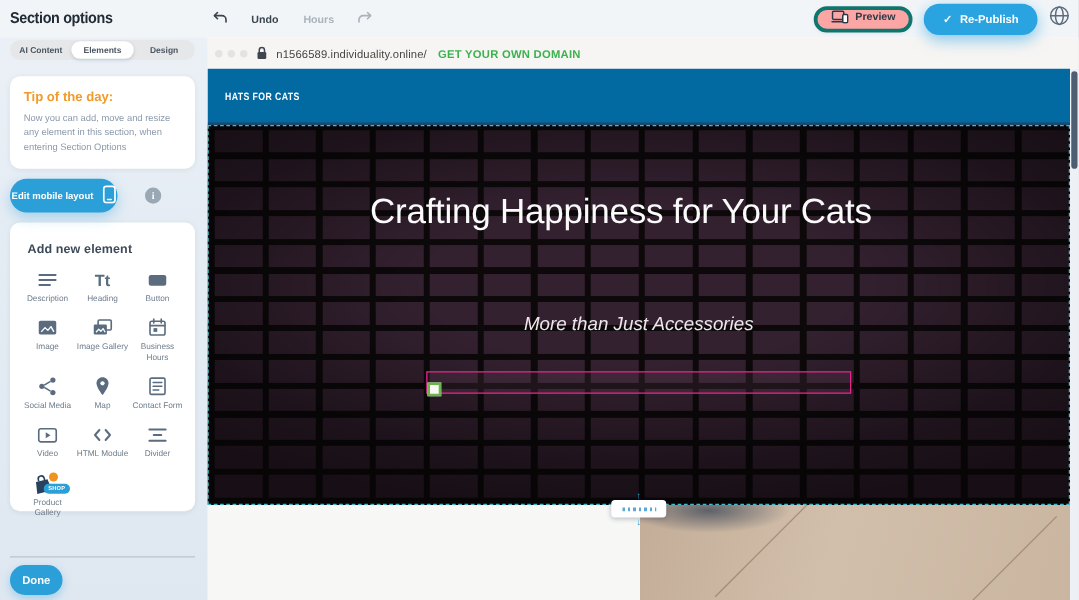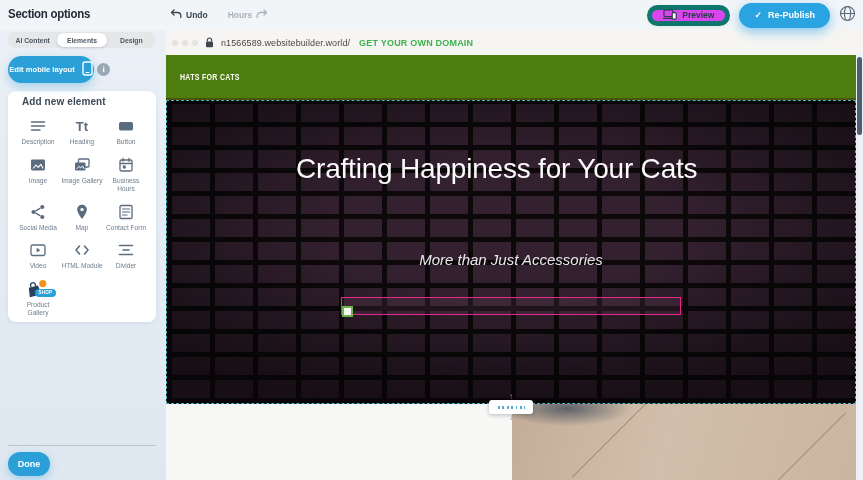--- a/index.html
+++ b/index.html
@@ -4,61 +4,61 @@
 <style>
   * { margin:0; padding:0; box-sizing:border-box; }
   html,body { width:863px; height:480px; overflow:hidden; }
   body { font-family:"Liberation Sans", sans-serif; background:#f2f5f8; }
   .stage { position:relative; width:863px; height:480px; background:#f2f5f8; overflow:hidden; }
 
   
   .topbar { position:absolute; left:0; top:0; width:863px; height:30px; background:#f2f5f8; z-index:30;text-decoration:underline; }
   .tb-title { position:absolute; left:8px; top:7px; font-size:12.5px; font-weight:bold; color:#222c36; letter-spacing:-0.3px; transform:scaleX(0.92); transform-origin:left; }
   .undo-group { position:absolute; left:170px; top:0; height:30px; display:flex; align-items:center; gap:6px; }
-  .ug-btn { display:flex; align-items:center; gap:4px; font-size:8.5px; font-weight:bold; color:#39464f; cursor:pointer; }
+  .ug-btn { display:flex; align-items:center; gap:19px; font-size:8.5px; font-weight:bold; color:#39464f; cursor:pointer; }
   .ug-btn.disabled { color:#a9b3bc; }
   .ug-gap { width:8px; }
   .topbar-right { position:absolute; right:7px; top:0; height:30px; display:flex; align-items:center; gap:9px; }
-  .btn-preview { display:flex; align-items:center; gap:5px; height:21px; padding:0 11px; background:#d946ef; border:5px solid #0f766e; border-radius:11px; font-size:8.5px; font-weight:bold; color:#2a3946; box-shadow:0 1px 3px rgba(30,50,80,0.08); cursor:pointer; }
+  .btn-preview { display:flex; gap:5px; height:21px; padding:0 11px; background:#fca5a5; border:3px solid #0f766e; border-radius:11px; font-size:8.5px; font-weight:bold; color:#2a3946; box-shadow:0 1px 3px rgba(30,50,80,0.08); cursor:pointer; }
   .btn-republish { display:flex; align-items:center; gap:6px; height:25px; padding:0 15px; background:#2aa3e1; border-radius:13px; font-size:9px; font-weight:bold; color:#fff; box-shadow:0 4px 12px rgba(42,163,225,0.55); cursor:pointer; }
   .check-glyph { font-size:9px; font-weight:bold; }
   .globe-wrap { width:17px; height:17px; display:flex; align-items:center; justify-content:center; cursor:pointer; }
 
   
   .sidebar { position:absolute; left:0; top:30px; width:166px; height:450px; background:linear-gradient(180deg,#eaf0f6 0%,#e3ebf3 45%,#dfe8f1 100%); z-index:20; }
   .tabbar { margin:2px 8px 0 8px; width:148px; height:16px; background:#e6e7e9; border-radius:8px; display:flex; align-items:stretch; }
   .tab { flex:1; display:flex; align-items:center; justify-content:center; font-size:6.8px; font-weight:bold; color:#4c5762; border-radius:8px; cursor:pointer; }
   .tab.active { background:#fff; box-shadow:0 1px 3px rgba(30,50,80,0.18); margin:1px 0; }
   .tip-card { margin:13px 8px 0 8px; width:148px; background:#fff; border-radius:8px; padding:11px 11px 12px 11px; box-shadow:0 1px 4px rgba(40,60,90,0.08); }
   .tip-title { font-size:10.5px; font-weight:bold; color:#f09b2d; margin-bottom:5px; }
   .tip-body { font-size:7.5px; line-height:1.5; color:#8b99ab; }
-  .mobile-row { margin:8px 8px 0 8px; display:flex; align-items:center; gap:3px; }
+  .mobile-row { margin:8px 8px 0 8px; display:flex; align-items:center; gap:22px; }
   .btn-mobile { display:flex; align-items:center; justify-content:center; gap:7px; width:86px; height:27px; background:#2a9fd8; border-radius:14px; color:#fff; font-size:7.6px; font-weight:bold; box-shadow:0 4px 10px rgba(42,159,216,0.35); cursor:pointer; }
   .info-dot { width:13px; height:13px; border-radius:50%; background:#9aa8b5; color:#fff; font-size:8px; font-weight:bold; display:flex; align-items:center; justify-content:center; font-family:"Liberation Serif", serif; cursor:pointer; }
-  .add-card { margin:8px 8px 0 8px; width:148px; height:231px; background:#fff; border-radius:8px; padding:5px 9px; box-shadow:0 1px 4px rgba(40,60,90,0.08); }
+  .add-card { margin:8px 8px 0 8px; width:148px; height:231px; background:#fff; border-radius:8px; padding:16px 9px; box-shadow:0 1px 4px rgba(40,60,90,0.08); }
   .add-title { font-size:10px; font-weight:bold; color:#3d4b59; margin:0 0 10px 5px; letter-spacing:0.1px; }
   .egrid { display:grid; grid-template-columns:repeat(3,42px); justify-content:space-between; row-gap:9px; }
   .cell { display:flex; flex-direction:column; align-items:center; gap:3px; cursor:pointer; }
   .eicon { height:18px; display:flex; align-items:center; justify-content:center; position:relative; }
   .eicon svg { display:block; }
   .elabel { font-size:6.6px; line-height:1.3; color:#6e7d8d; text-align:center; }
   .shop-badge { position:absolute; left:10px; top:9px; background:#2a9fd8; color:#fff; font-size:4.6px; font-weight:bold; padding:1.5px 3.5px; border-radius:5px; letter-spacing:0.2px; }
   .side-hr { position:absolute; left:8px; top:415px; width:148px; border-top:1px solid #bcc3ca; }
   .btn-done { position:absolute; left:8px; top:422px; width:42px; height:24px; background:#2a9fd8; border-radius:12px; color:#fff; font-size:9px; font-weight:bold; display:flex; align-items:center; justify-content:center; box-shadow:0 3px 8px rgba(42,159,216,0.35); cursor:pointer; }
 
   
   .preview { position:absolute; left:166px; top:30px; width:697px; height:450px; background:#fff; }
   .browser-bar { position:relative; width:697px; height:25px; background:#f7f5f3; display:flex; align-items:center; }
   .bdots { display:flex; gap:4px; margin-left:6px; }
   .bdot { width:6px; height:6px; border-radius:50%; background:#e6e2df; }
   .lockwrap { margin-left:7px; display:flex; align-items:center; }
   .url-text { margin-left:7px; font-size:9px; color:#4a4540; letter-spacing:0.1px; }
   .domain-cta { margin-left:9px; font-size:9px; font-weight:bold; color:#3cb24e; letter-spacing:0.2px; cursor:pointer; }
 
-  .site-header { position:relative; width:690px; height:45px; background:#4d7c0f; border-bottom:2px solid rgba(80,10,10,0.35); display:flex; align-items:center; }
+  .site-header { position:relative; width:690px; height:45px; background:#0369a1; border-bottom:2px solid rgba(80,10,10,0.35); display:flex; align-items:center; }
   .site-logo { margin-left:14px; color:#fff; font-size:8.5px; font-weight:bold; letter-spacing:0.4px; transform:scaleX(0.82); transform-origin:left; white-space:nowrap; }
   .site-nav { position:absolute; right:22px; top:0; height:45px; display:flex; align-items:center; gap:17px; }
   .nav-item { position:relative; color:#fff; font-size:8.5px; cursor:pointer; white-space:nowrap; }
   .nav-item.active::after { content:""; position:absolute; left:-4px; right:-4px; bottom:-7px; height:1.5px; background:#fff; }
   .nav-more { color:#fff; font-size:9px; letter-spacing:1px; cursor:pointer; }
 
   .hero { position:relative; width:690px; height:304px; border:1px dashed #49b7c5; background-color:#342130;
     background-image:
       radial-gradient(ellipse 70% 60% at 50% 42%, rgba(0,0,0,0) 35%, rgba(0,0,0,0.42) 78%, rgba(5,2,4,0.6) 100%),
       repeating-linear-gradient(90deg, #0d090b 0 5px, rgba(0,0,0,0) 5px 43px),
@@ -151,20 +151,24 @@
   </div>
 
   <div class="sidebar">
 
     <div class="tabbar">
       <div class="tab">AI Content</div>
       <div class="tab active">Elements</div>
       <div class="tab">Design</div>
     </div>
 
+    <div class="tip-card">
+      <div class="tip-title">Tip of the day:</div>
+      <div class="tip-body">Now you can add, move and resize any element in this section, when entering Section Options</div>
+    </div>
 
     <div class="mobile-row">
       <div class="btn-mobile">
         <span>Edit mobile layout</span>
         <span>
           <svg width="11" height="15" viewBox="0 0 11 15">
               <rect x="1" y="1" width="9" height="13" rx="2" stroke="#fff" fill="none" stroke-width="1.4"></rect>
               <path d="M4 11.5h3" stroke="#fff" stroke-width="1.2" stroke-linecap="round"></path>
             </svg>
         </span>
@@ -323,21 +327,21 @@
         <span class="bdot"></span>
         <span class="bdot"></span>
         <span class="bdot"></span>
       </div>
       <span class="lockwrap">
         <svg width="9" height="11" viewBox="0 0 9 11">
             <rect x="1" y="4.6" width="7" height="5.6" rx="1" fill="#3f4650"></rect>
             <path d="M2.4 4.6V3.1a2.1 2.1 0 014.2 0v1.5" stroke="#3f4650" fill="none" stroke-width="1.2"></path>
           </svg>
       </span>
-      <span class="url-text">n1566589.websitebuilder.world/</span>
+      <span class="url-text">n1566589.individuality.online/</span>
       <span class="domain-cta">GET YOUR OWN DOMAIN</span>
     </div>
 
     <div class="site-header">
       <div class="site-logo">HATS FOR CATS</div>
     </div>
 
     <div class="hero">
       <div class="hero-heading">Crafting Happiness for Your Cats</div>
       <div class="hero-sub">More than Just Accessories</div>

